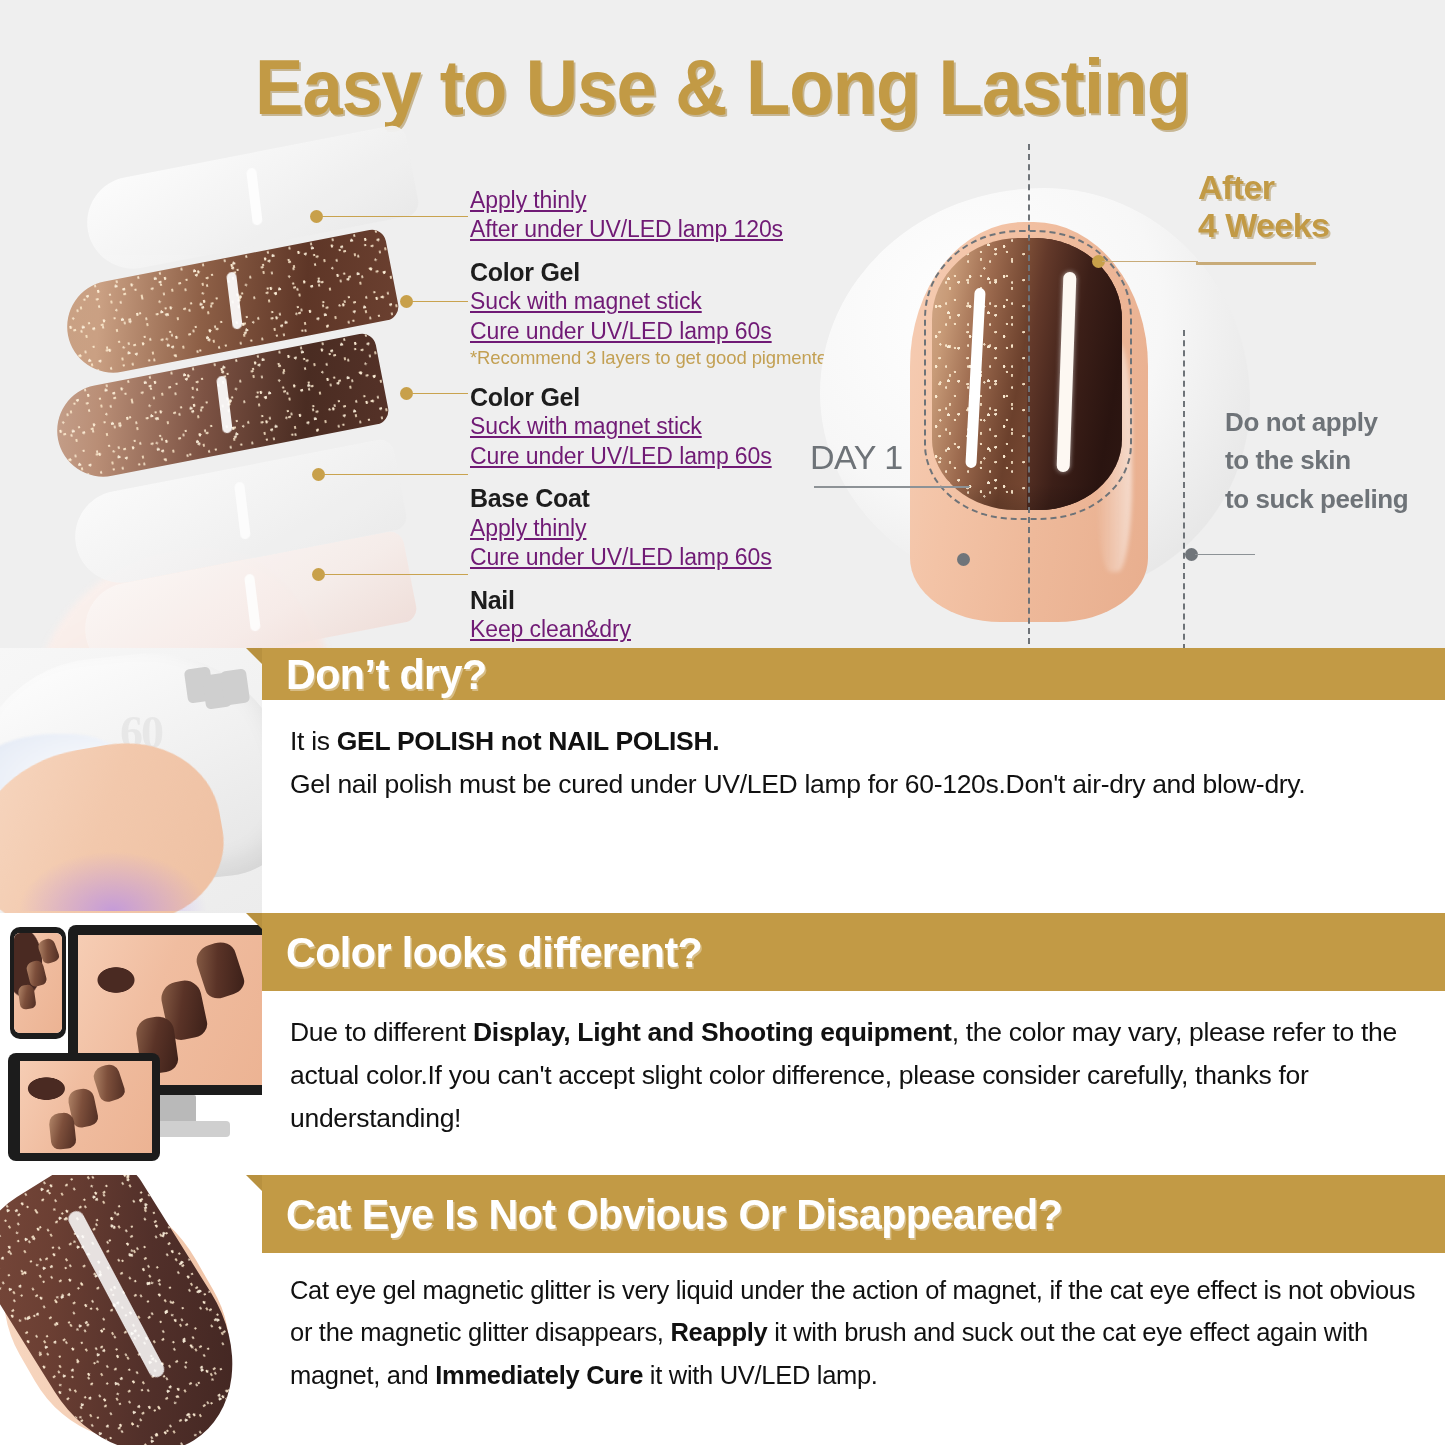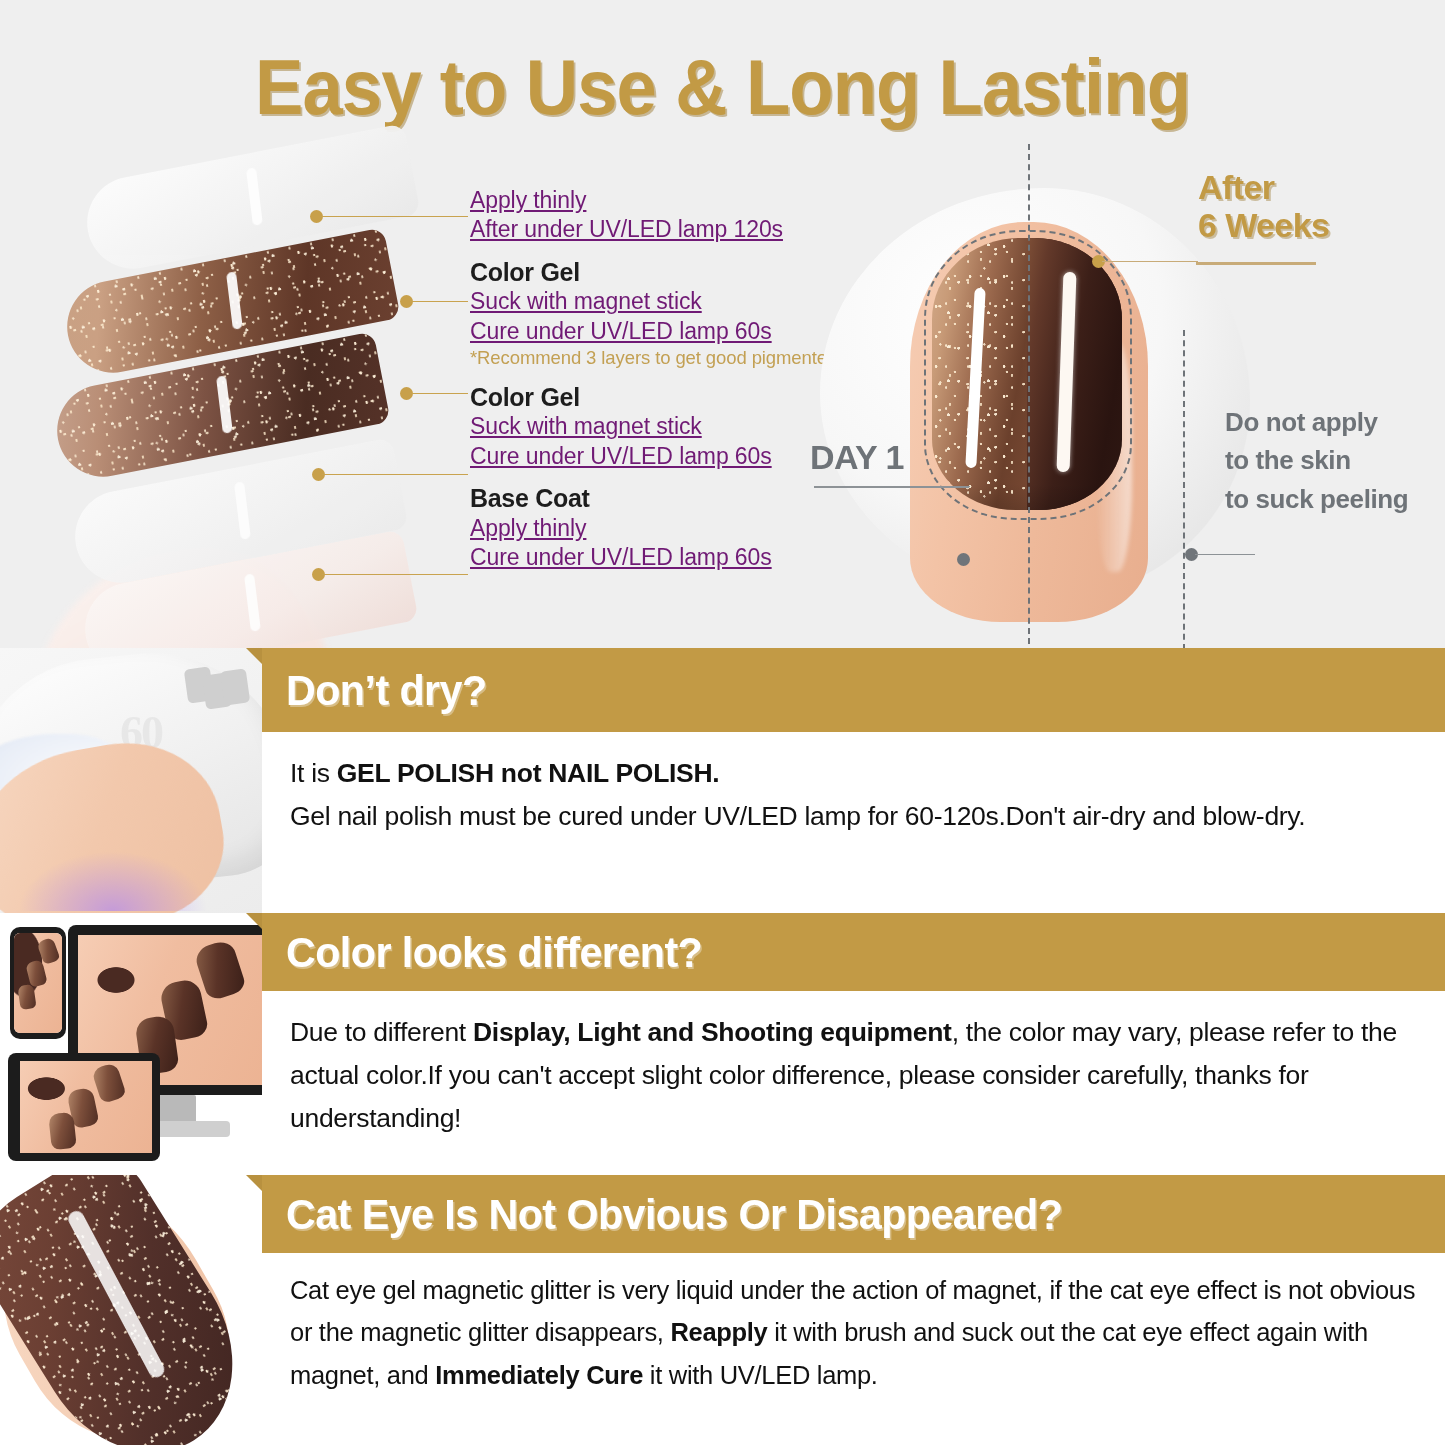--- a/index.html
+++ b/index.html
@@ -140,21 +140,21 @@
     position: absolute; left: 228px; top: -6px; width: 0; height: 500px;
     border-left: 2.5px dashed #6e7378;
   }
   .dash-vert2 {
     position: absolute; left: 383px; top: 180px; width: 0; height: 320px;
     border-left: 2.5px dashed #6e7378;
   }
 
   .day1 {
     position: absolute; left: 10px; top: 288px;
-    font-size: 34px; font-weight: bold; color: #6e7378; letter-spacing: -.5px;
+    font-size: 34px; font-weight: normal; color: #6e7378; letter-spacing: -.5px;
   }
   .day1-rule { position: absolute; left: 14px; top: 336px; width: 155px; height: 2px; background: #8d9296; }
 
   .after {
     position: absolute; left: 398px; top: 18px;
     font-size: 34px; font-weight: bold; color: #c29a45;
     line-height: 1.12; letter-spacing: -.6px;
     text-shadow: 2px 2px 0 rgba(150,115,40,.4);
   }
   .after-rule { position: absolute; left: 396px; top: 112px; width: 120px; height: 2.5px; background: #c8ab78; }
@@ -168,21 +168,21 @@
   
   .faq { position: absolute; left: 0; width: 1445px; background: #fff; z-index: 2; }
   .faq-1 { top: 648px; height: 265px; }
   .faq-2 { top: 913px; height: 262px; }
   .faq-3 { top: 1175px; height: 270px; }
 
   .thumb { position: absolute; left: 0; top: 0; width: 262px; height: 100%; overflow: hidden; background:#fff; }
   .faq-body { position: absolute; left: 262px; top: 0; right: 0; height: 100%; }
 
   .faq-bar {
-    position: relative; height: 84px; background: #c29a45;
+    position: relative; height: 52px; background: #c29a45;
     display: flex; align-items: center; padding-left: 24px;
   }
   .faq-bar-tall { height: 78px; }
   .faq-bar h2 {
     font-size: 43px; font-weight: bold; color: #fff;
     letter-spacing: -.6px; transform: scaleX(.96); transform-origin: left center;
     text-shadow: 1.5px 1.5px 0 rgba(255,255,255,.35);
     white-space: nowrap;
   }
   .faq-text {
@@ -335,20 +335,24 @@
         <div class="lbl-line">Suck with magnet stick</div>
         <div class="lbl-line">Cure under UV/LED lamp 60s</div>
       </div>
 
       <div class="lbl-group">
         <div class="lbl-title">Base Coat</div>
         <div class="lbl-line">Apply thinly</div>
         <div class="lbl-line">Cure under UV/LED lamp 60s</div>
       </div>
 
+      <div class="lbl-group">
+        <div class="lbl-title">Nail</div>
+        <div class="lbl-line">Keep clean&amp;dry</div>
+      </div>
 
     </div>
 
     <div class="nail-scene">
       <div class="blob"></div>
 
       <div class="finger">
         <div class="finger-hl"></div>
       </div>
 
@@ -366,21 +370,21 @@
       <div class="dash-vert"></div>
       <div class="dash-vert2"></div>
 
       <div class="day1">DAY 1</div>
       <div class="day1-rule"></div>
       <div class="dot dot-grey" style="left:157px; top:403px;"></div>
       <div class="leader" style="left:20px; top:336px; width:150px; background:#8d9296;"></div>
 
       <div class="after">
         <div>After</div>
-        <div>6 Weeks</div>
+        <div>4 Weeks</div>
       </div>
       <div class="after-rule"></div>
       <div class="dot" style="left:292px; top:105px;"></div>
       <div class="leader" style="left:302px; top:111px; width:96px; background:#c8ab78;"></div>
 
       <div class="skin-note">
         <div>Do not apply</div>
         <div>to the skin</div>
         <div>to suck peeling</div>
       </div>

